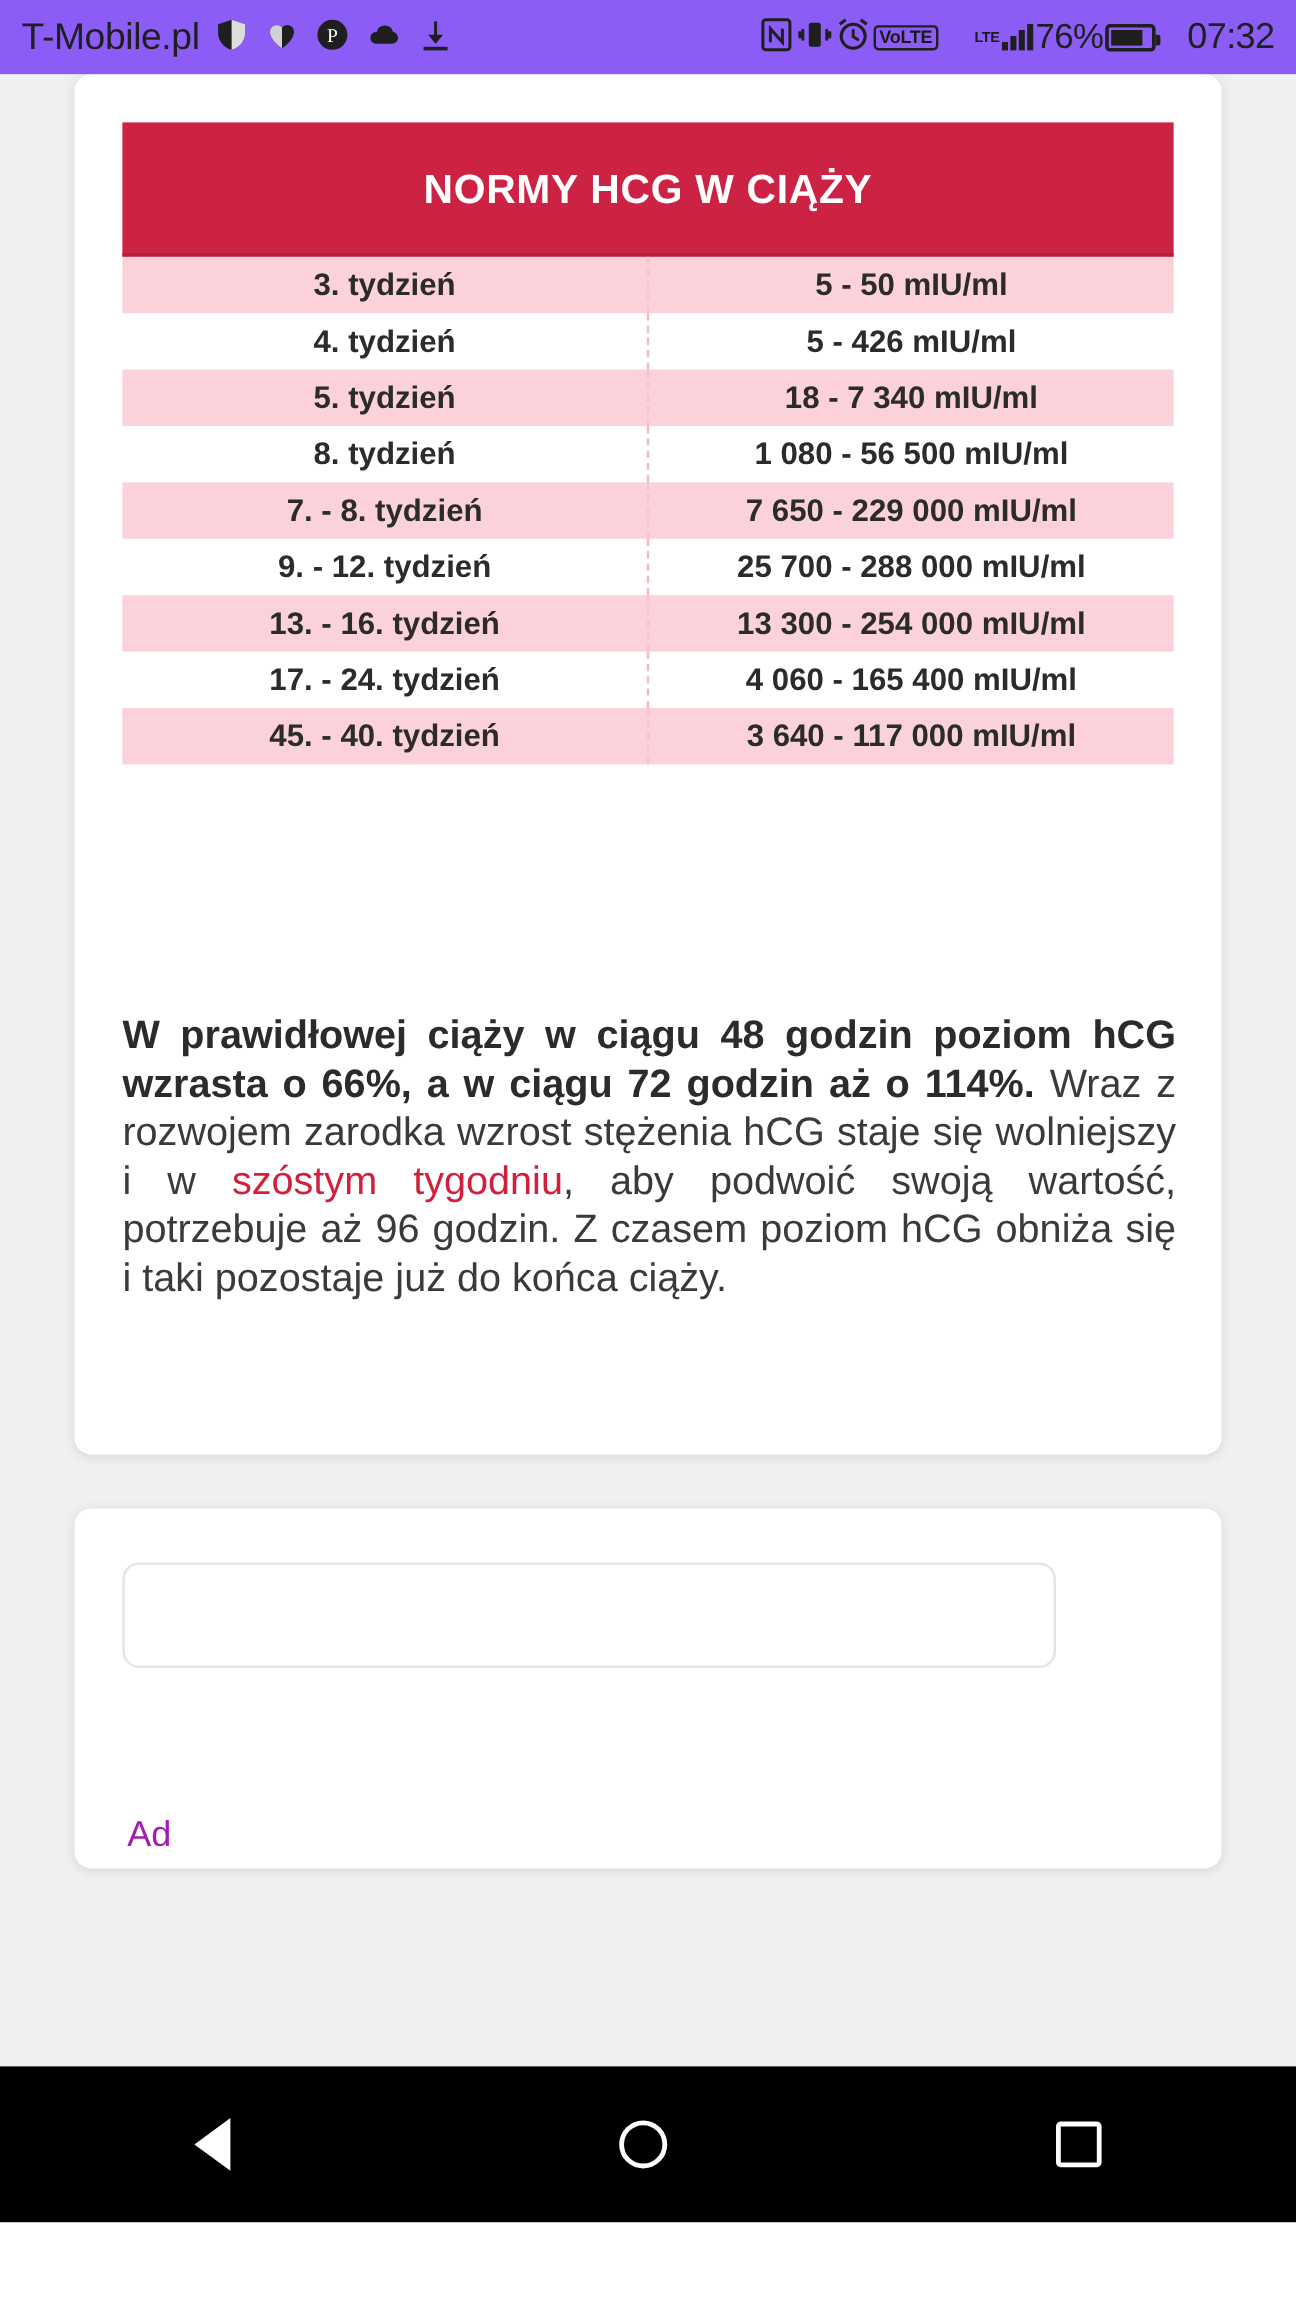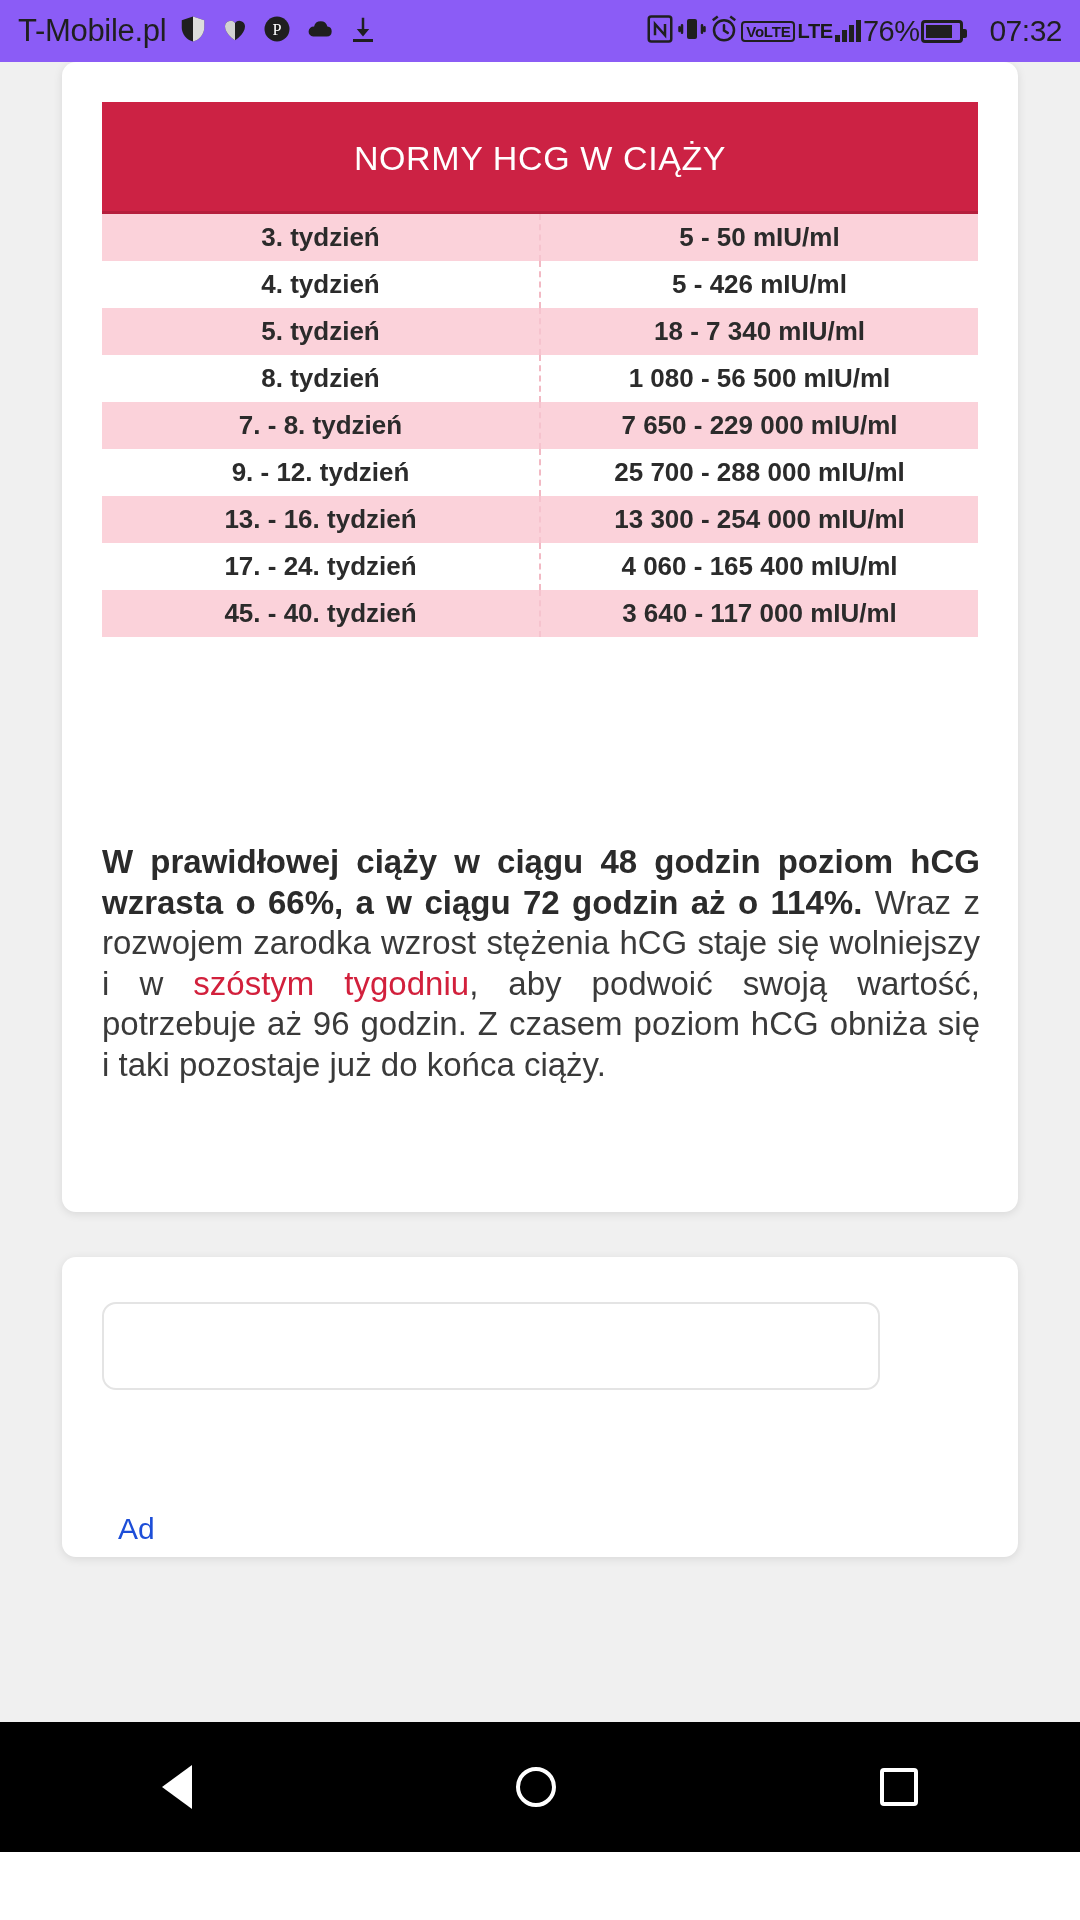--- a/index.html
+++ b/index.html
@@ -57,21 +57,21 @@
     padding: 1px 3px;
     line-height: 1;
     letter-spacing: -0.2px;
   }
   .lte-wrap {
     display: flex;
     flex-direction: column;
     align-items: flex-start;
     line-height: 1;
   }
-  .lte-text { font-size: 20px; font-weight: bold; letter-spacing: -0.3px; }
+  .lte-text { font-size: 12px; font-weight: bold; letter-spacing: -0.3px; margin-left: 28px; }
   .bars {
     display: flex;
     align-items: flex-end;
     gap: 2px;
     height: 22px;
   }
   .bars i { width: 5px; background: #1f1f1f; display: block; }
   .bars i:nth-child(1){ height: 7px; }
   .bars i:nth-child(2){ height: 12px; }
   .bars i:nth-child(3){ height: 17px; }
@@ -116,21 +116,21 @@
   .tbl-wrap {
     position: absolute;
     left: 40px;
     top: 40px;
     width: 876px;
   }
   .tbl-title {
     background: #cc2244;
     color: #ffffff;
     font-size: 34px;
-    font-weight: normal;
+    font-weight: bold;
     letter-spacing: 0.6px;
     text-align: center;
     padding: 37px 0 33px;
     border-bottom: 3px solid #b51e3c;
   }
   table.hcg {
     width: 100%;
     border-collapse: collapse;
     table-layout: fixed;
   }
@@ -168,24 +168,24 @@
     left: 40px;
     top: 45px;
     width: 778px;
     height: 88px;
     border: 2px solid #e4e4e4;
     border-radius: 14px;
     background: #ffffff;
   }
   .ad-label {
     position: absolute;
-    left: 56px;
+    left: 44px;
     top: 255px;
     font-size: 30px;
-    color: #1d4ed8;
+    color: #a21caf;
     font-weight: normal;
   }
 
   
   .navbar {
     position: absolute;
     left: 0; bottom: 0;
     width: 1080px;
     height: 130px;
     background: #000000;

